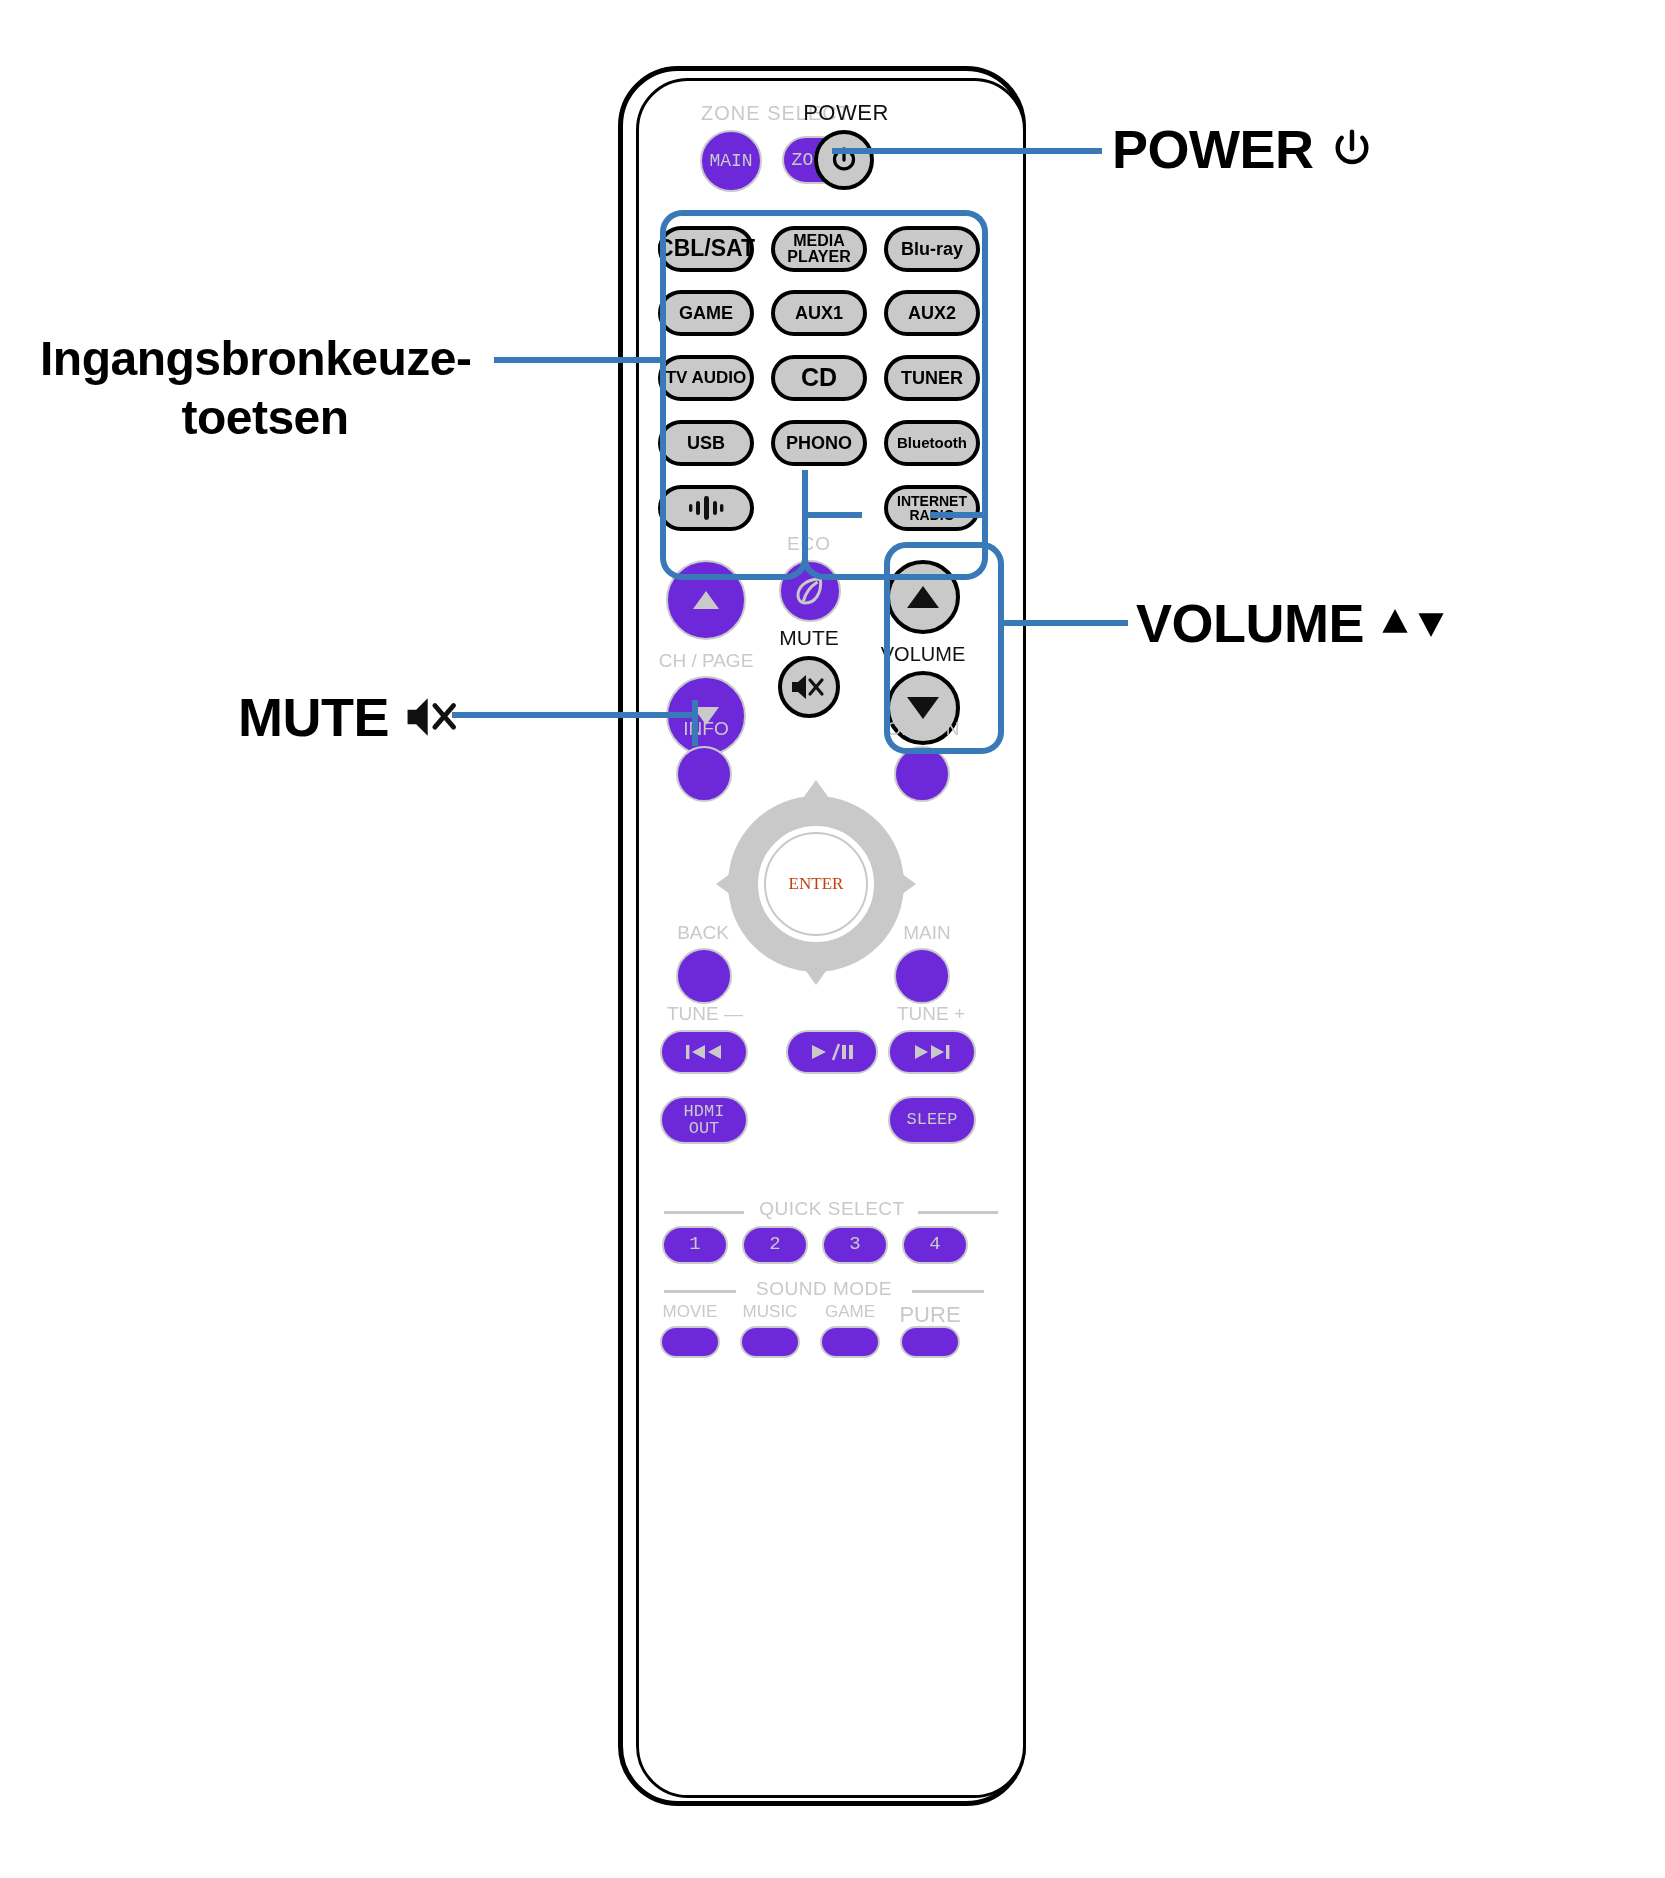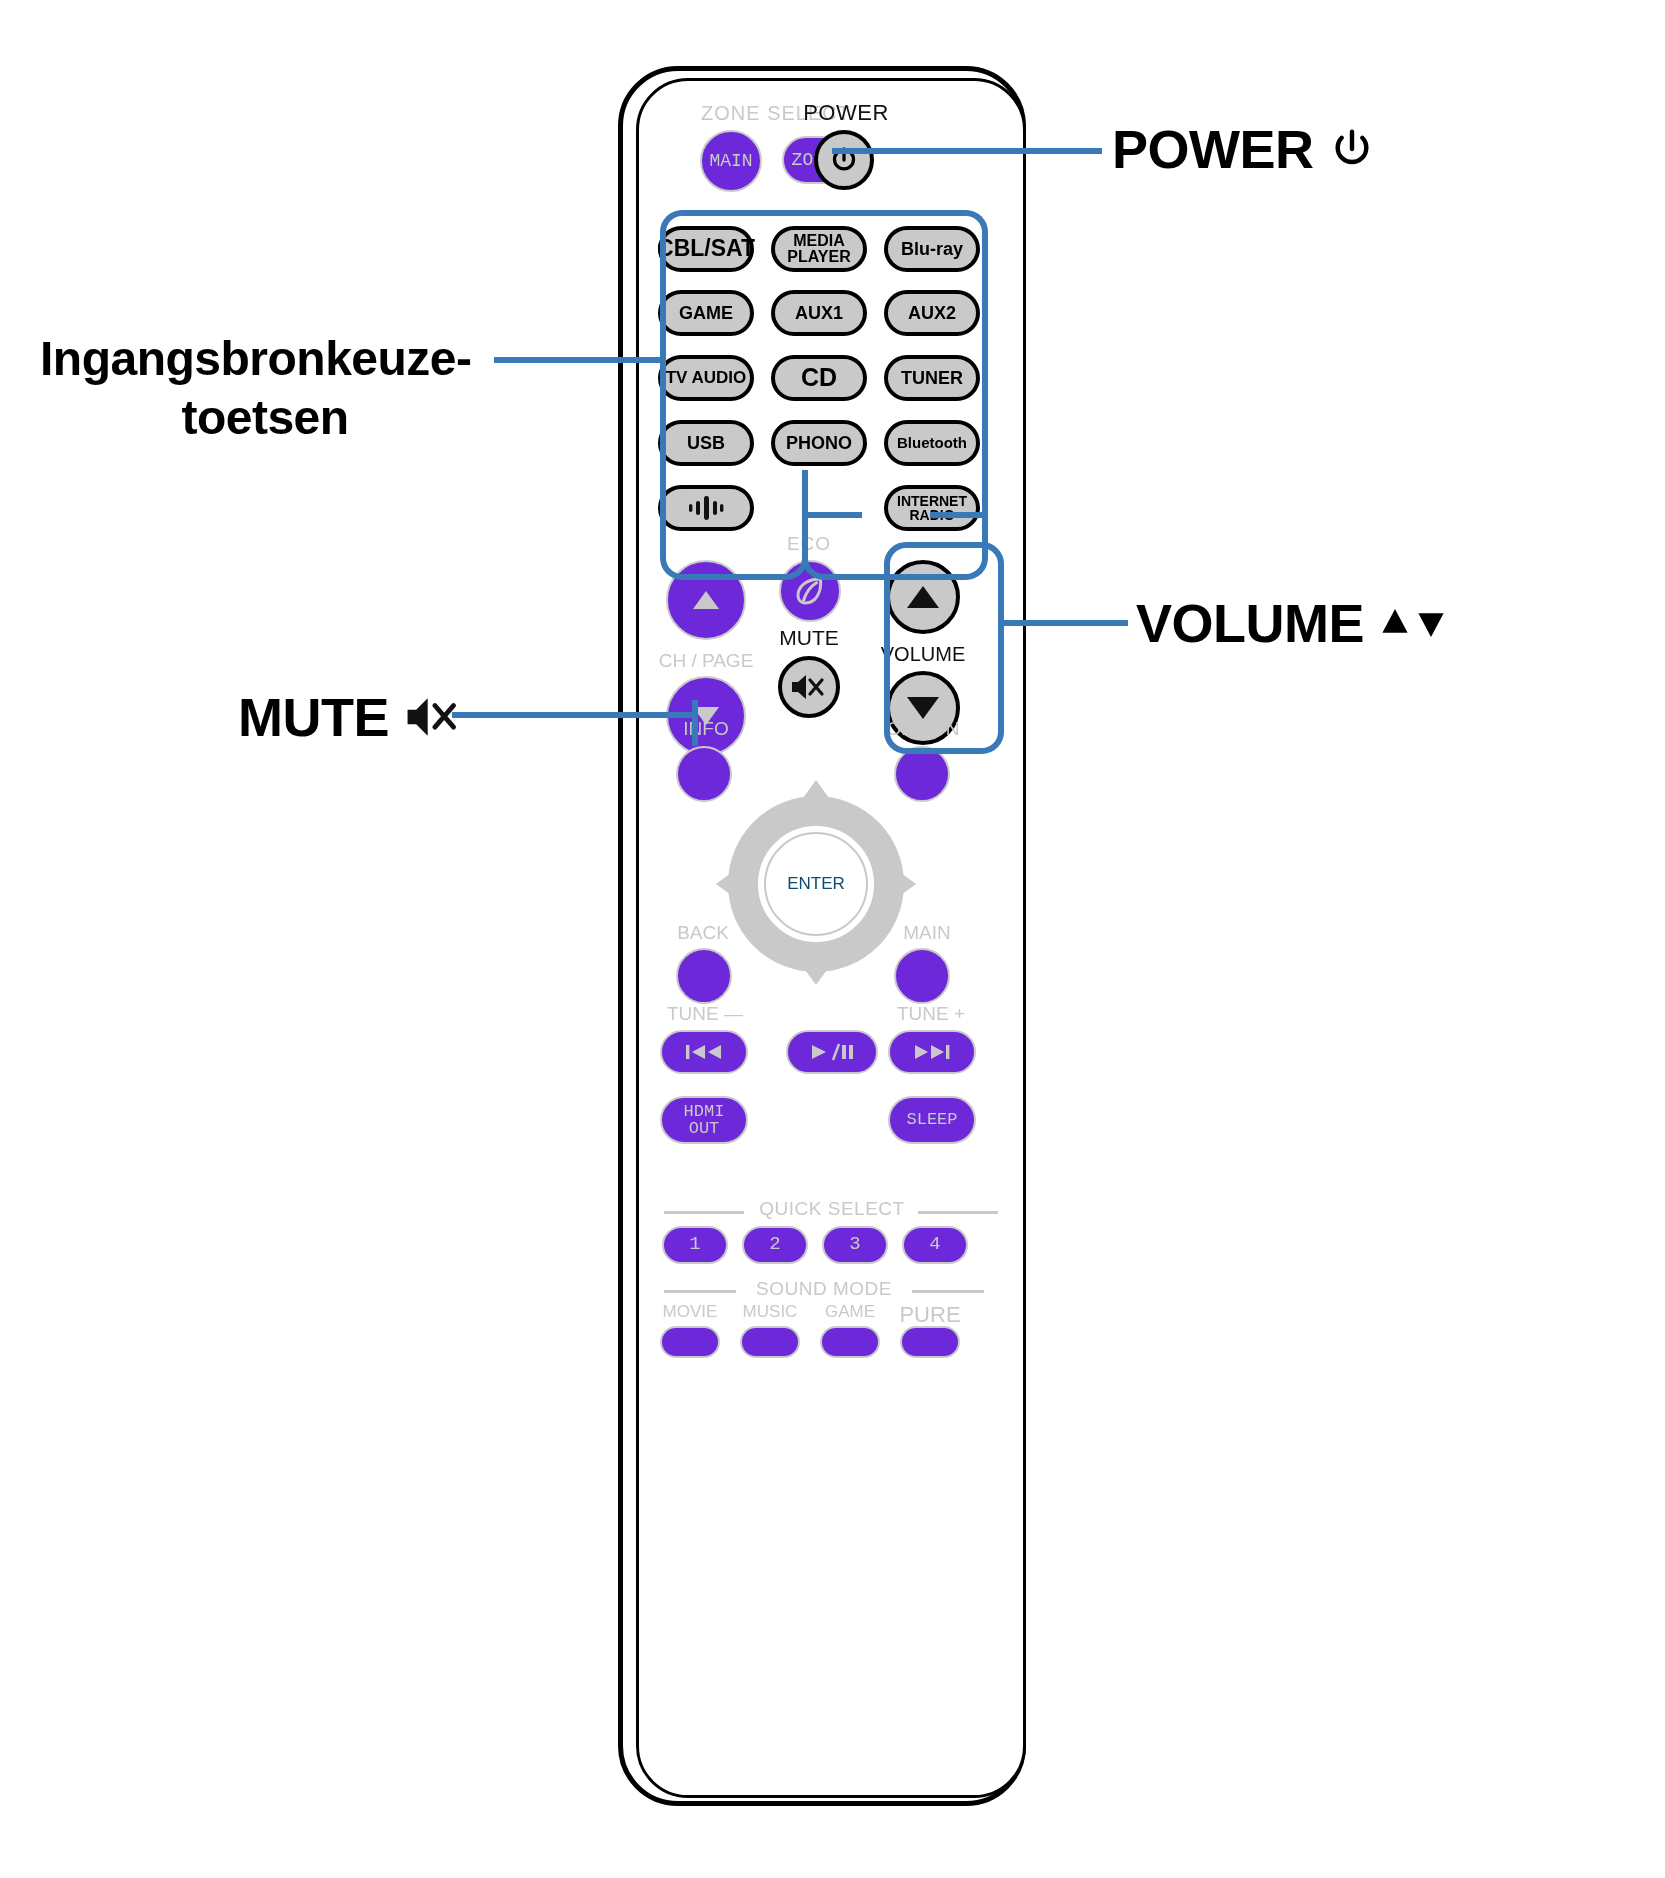--- a/index.html
+++ b/index.html
@@ -60,21 +60,21 @@
     letter-spacing:-0.5px;
   }
 
   
   .dpad-ring{
     position:absolute; border-radius:50%;
     border:30px solid #c9c9c9;
   }
   .dpad-center{
     position:absolute; border-radius:50%; border:2.5px solid #c9c9c9;
-    display:flex;align-items:center;justify-content:center;color:#0c4a6e;
+    display:flex;align-items:center;justify-content:center;color:#c2410c;font-family:Liberation Serif, serif;
   }
   .tri{ width:0;height:0; }
   .tri-up{ border-left:13px solid transparent;border-right:13px solid transparent;border-bottom:18px solid #c9c9c9;}
   .tri-dn{ border-left:13px solid transparent;border-right:13px solid transparent;border-top:18px solid #c9c9c9;}
   .tri-lf{ border-top:11px solid transparent;border-bottom:11px solid transparent;border-right:15px solid #c9c9c9;}
   .tri-rt{ border-top:11px solid transparent;border-bottom:11px solid transparent;border-left:15px solid #c9c9c9;}
   .tri-up-dark{ border-left:16px solid transparent;border-right:16px solid transparent;border-bottom:22px solid #111;}
   .tri-dn-dark{ border-left:16px solid transparent;border-right:16px solid transparent;border-top:22px solid #111;}
 
   .rule{ position:absolute; height:2.5px; background:#c9c9c9; }

